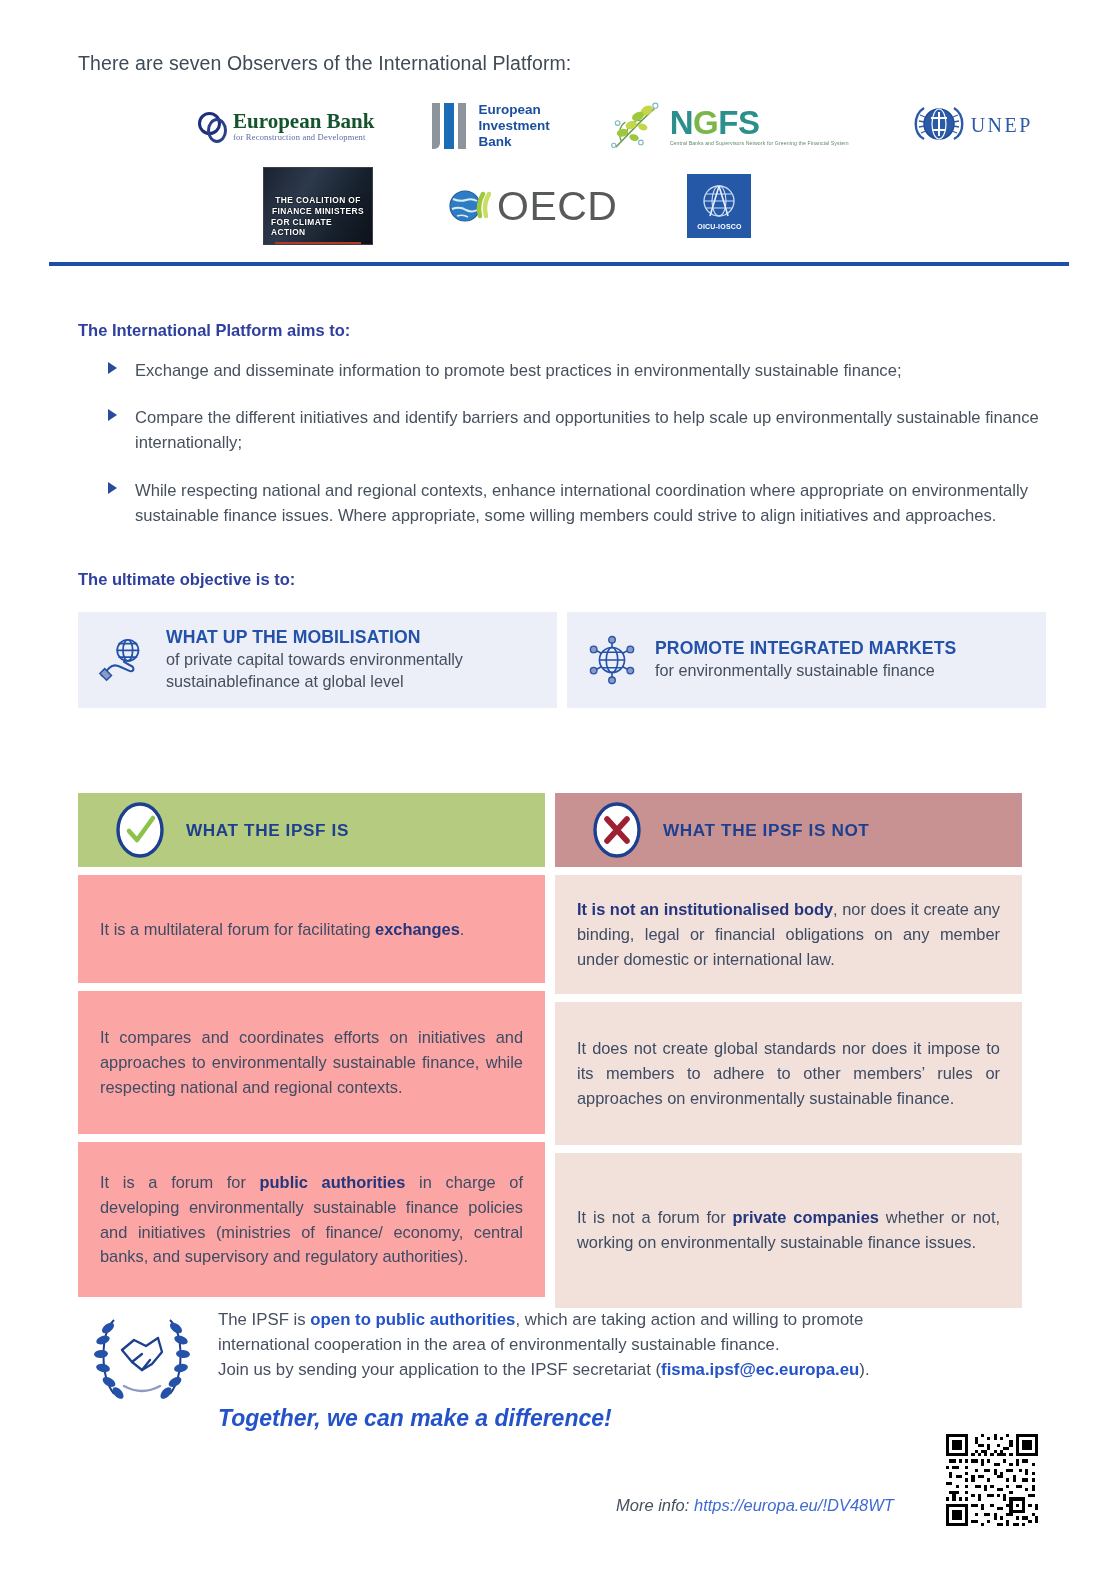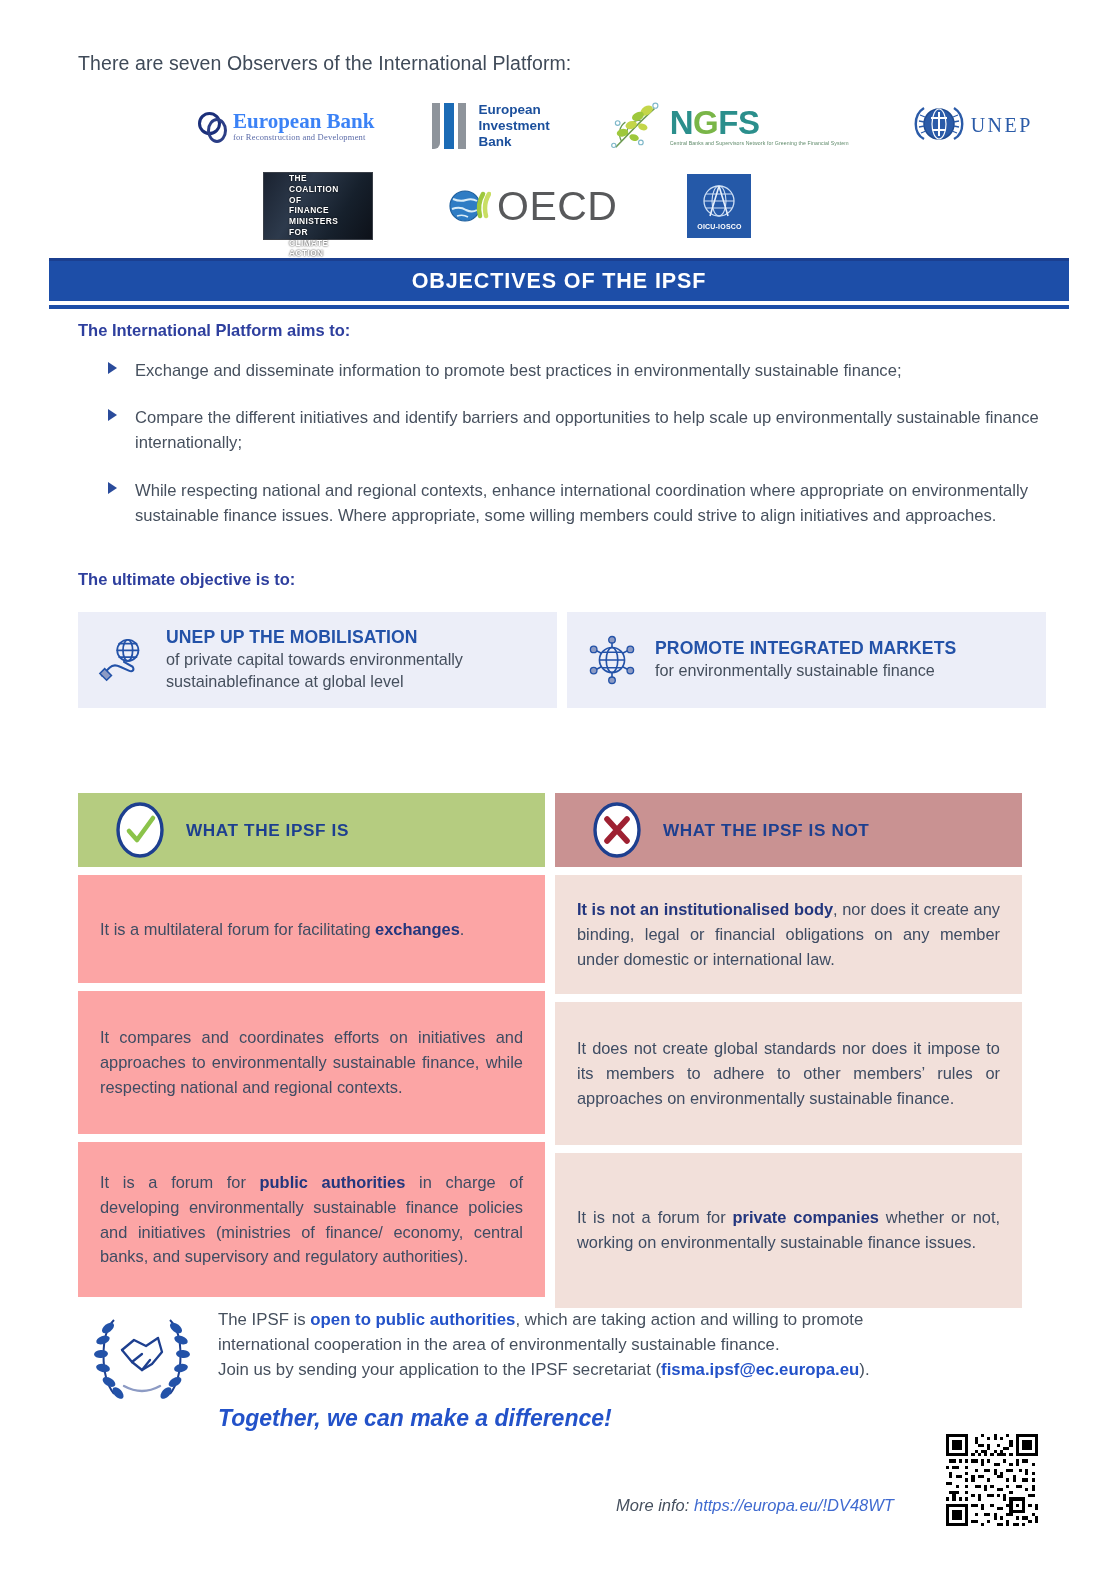--- a/index.html
+++ b/index.html
@@ -54,21 +54,21 @@
   .ebrd-mark {
     width: 26px; height: 30px; position: relative;
   }
   .ebrd-mark .d1, .ebrd-mark .d2 {
     position: absolute; border: 3.5px solid #1b2f7a; border-radius: 50%;
   }
   .ebrd-mark .d1 { width: 17px; height: 17px; left: 0; top: 1px; }
   .ebrd-mark .d2 { width: 14px; height: 19px; left: 9px; top: 7px; border-color:#2b3e86; }
   .ebrd-txt1 {
     font-family: "Liberation Serif", serif;
-    font-weight: bold; font-size: 21px; color: #3b82f6; line-height: 1.05;
+    font-weight: bold; font-size: 21px; color: #14532d; line-height: 1.05;
   }
   .ebrd-txt2 {
     font-family: "Liberation Serif", serif;
     font-size: 8.5px; color: #5b6ba8; letter-spacing: .2px;
   }
 
   
   .eib { display: flex; align-items: center; gap: 12px; }
   .eib-bars { display: flex; gap: 4px; height: 46px; align-items: flex-start; }
   .eib-bars i { display: block; width: 8px; height: 46px; background: #8e949b; }
@@ -88,24 +88,24 @@
 
   
   .unep { text-align: center; }
   .unep-txt {
     font-family: "Liberation Serif", serif;
     font-size: 20px; color: #2b5ba8; letter-spacing: 2.5px; margin-top: -2px;
   }
 
   
   .coalition {
-    width: 110px; height: 68px; background: #14161c;
+    width: 110px; height: 78px; background: #14161c;
     border: 1px solid #3a3f48;
-    display: flex; flex-direction: column; justify-content: space-between;
-    padding: 0 25px; box-sizing: border-box;
+    display: flex; flex-direction: column; justify-content: flex-end;
+    padding: 0 7px; box-sizing: border-box;
     background-image: linear-gradient(120deg,#1a2230 0%,#2d3a4c 35%,#16202c 70%,#0d1119 100%);
   }
   .coalition span {
     color: #ffffff; font-size: 8.4px; font-weight: bold; letter-spacing: .4px;
     line-height: 1.28; text-shadow: 0 0 2px #000;
   }
   .coalition .rule { height: 2px; background: #b33a26; margin-top: 4px; width: 92%; }
 
   
   .oecd { display: flex; align-items: center; gap: 6px; }
@@ -348,23 +348,20 @@
           <path d="M6 19 h30 M8 12 h26 M8 26 h26" stroke="#cfe0f5" stroke-width="1.1"></path>
           <path d="M21 4 L12 34 M21 4 L30 34" stroke="#e8f0fb" stroke-width="1.6" fill="none"></path>
         </svg>
         <span class="iosco-label">OICU-IOSCO</span>
       </div>
 
     </div>
   </div>
 
   <div class="banner-wrap" style="top:258px;">
-    <div class="banner">
-      <span class="banner-title">OBJECTIVES OF THE IPSF</span>
-    </div>
     <div class="banner-underline"></div>
   </div>
 
   <div class="lead" style="left:78px; top:321px;">The International Platform aims to:</div>
 
   <div class="bullets">
     <div class="bullet">
       <span class="bullet-marker"></span>
       <span class="bullet-text">Exchange and disseminate information to promote best practices in environmentally sustainable finance;</span>
     </div>
@@ -386,21 +383,21 @@
       <svg class="obj-icon" viewBox="0 0 56 56">
         <g fill="none" stroke="#2352a8" stroke-width="1.8" stroke-linecap="round">
           <circle cx="33" cy="18" r="11"></circle>
           <ellipse cx="33" cy="18" rx="5" ry="11"></ellipse>
           <path d="M22 18 h22 M24 11 h18 M24 25 h18"></path>
         </g>
         <path d="M6 44 L14 36 C17 33 21 33 25 35 L34 39 C38 41 40 38 38 35 L29 30" fill="none" stroke="#2352a8" stroke-width="2.1" stroke-linecap="round" stroke-linejoin="round"></path>
         <path d="M4 42 L11 49 L16 44 L9 37 Z" fill="#8d9bc4" stroke="#2352a8" stroke-width="1.6"></path>
       </svg>
       <span>
-        <div class="obj-head">UNEP UP THE MOBILISATION</div>
+        <div class="obj-head">WHAT UP THE MOBILISATION</div>
         <div class="obj-sub">of private capital towards environmentally sustainablefinance at global level</div>
       </span>
     </div>
 
     <div class="obj-card">
       <svg class="obj-icon" viewBox="0 0 56 56">
         <g fill="none" stroke="#2352a8" stroke-width="1.7">
           <circle cx="28" cy="28" r="13"></circle>
           <ellipse cx="28" cy="28" rx="6" ry="13"></ellipse>
           <path d="M15 28 h26 M17.5 20 h21 M17.5 36 h21"></path>

